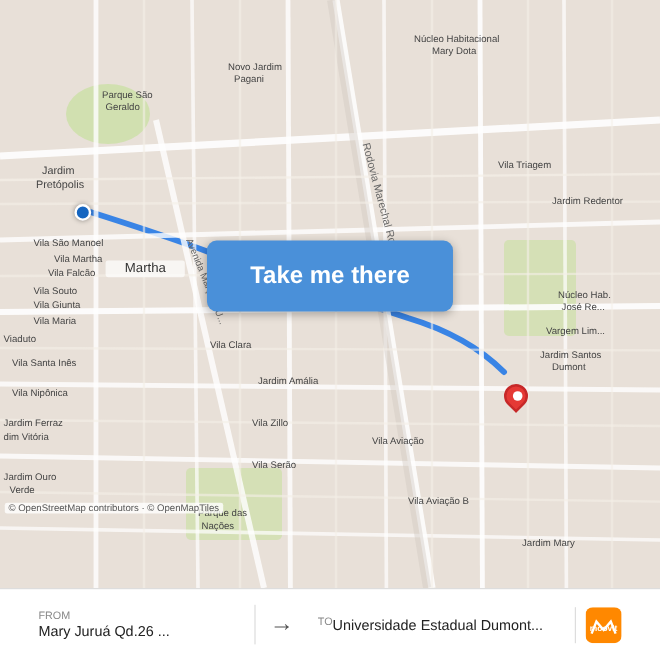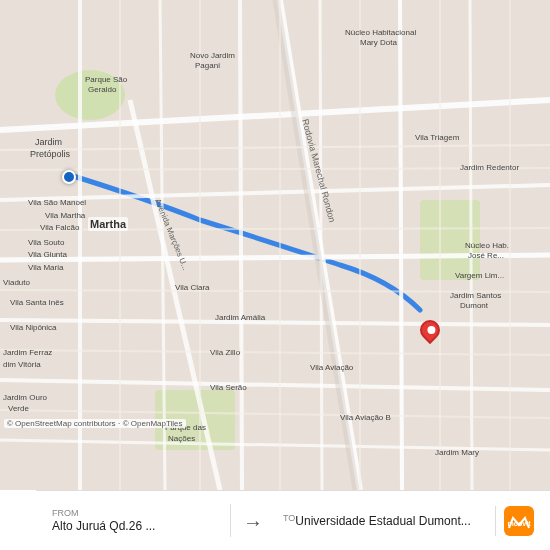--- a/index.html
+++ b/index.html
@@ -47,24 +47,24 @@
       z-index: 10;
     }
 
     
     #martha-label {
       position: absolute;
       left: 88px;
       top: 217px;
       font-size: 11px;
       color: #333;
-      font-weight: 700;
+      font-weight: 400;
       z-index: 5;
       background: rgba(255,255,255,0.7);
-      padding: 1px 2px;
+      padding: 1px 16px;
       border-radius: 2px;
     }
 
     
     #map-pin {
       position: absolute;
       left: 420px;
       top: 320px;
       z-index: 8;
     }
@@ -103,24 +103,23 @@
       z-index: 8;
     }
 
     
     #bottom-bar {
       background: white;
       height: 60px;
       display: flex;
       align-items: center;
       border-top: 1px solid #ddd;
-      padding: 0 8px;
+      padding: 0 24px;
       position: relative;
       z-index: 20;
-      margin-left: 36px;
     }
 
     .route-info {
       display: flex;
       align-items: center;
       flex: 1;
       gap: 0;
     }
 
     .route-from {
@@ -301,29 +300,30 @@
     <div id="martha-label">Martha</div>
 
     <div id="origin-dot"></div>
 
     <div id="map-pin">
       <div class="pin-circle">
         <div class="pin-center"></div>
       </div>
     </div>
 
+    <button id="take-me-there-btn">Take me there</button>
 
     <div id="attribution">© OpenStreetMap contributors · © OpenMapTiles</div>
   </div>
 
   <div id="bottom-bar">
     <div class="route-info">
       <div class="route-from">
         <span class="route-label">FROM</span>
-        <span class="route-name">Alto Juruá Qd.26 ...</span>
+        <span class="route-name">Mary Juruá Qd.26 ...</span>
       </div>
       <div class="route-arrow">→</div>
       <div class="route-to">
         <span class="route-label">TO</span>
         <span class="route-name">Universidade Estadual Dumont...</span>
       </div>
     </div>
 
     <div id="moovit-logo">
       <svg class="moovit-icon" viewBox="0 0 30 30" xmlns="http://www.w3.org/2000/svg">

